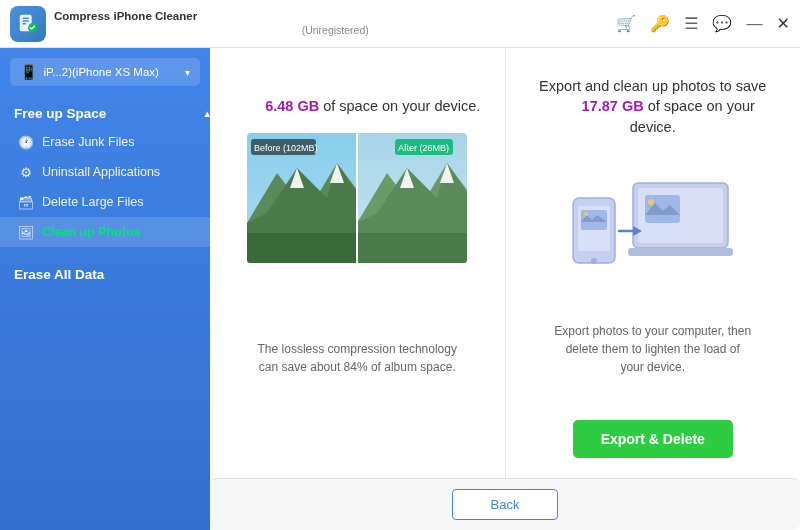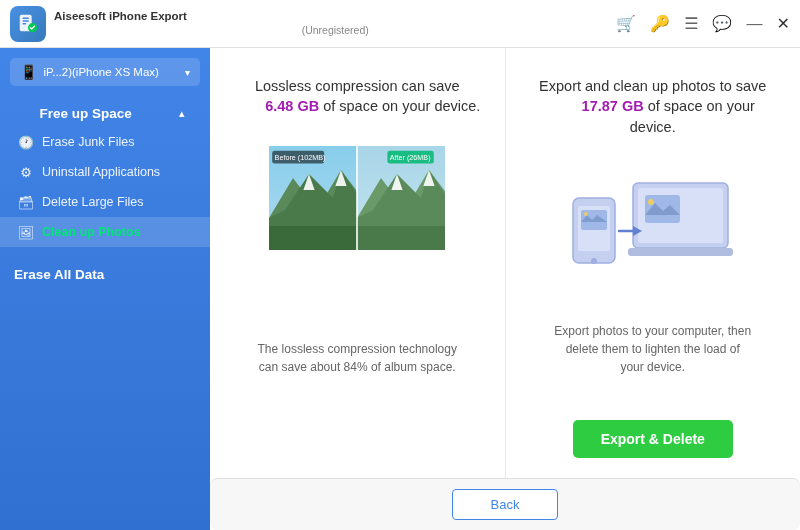--- a/index.html
+++ b/index.html
@@ -94,21 +94,21 @@
       color: #fff;
       font-size: 10px;
     }
 
     .sidebar-section {
       padding: 0 0 8px 0;
     }
     .sidebar-section-header {
       display: flex;
       align-items: center;
-      justify-content: center;
+      justify-content: space-between;
       padding: 6px 0 6px 14px;
       cursor: pointer;
       gap: 47px;
     }
     .sidebar-section-title {
       color: #fff;
       font-size: 13.5px;
       font-weight: 700;
     }
     .sidebar-section-chevron {
@@ -188,21 +188,21 @@
       line-height: 1.4;
     }
     .panel-title .highlight {
       color: #a21caf;
       font-weight: 700;
       margin-left: 31px;
     }
 
     
     .before-after {
-      width: 176px;
+      width: 220px;
       height: 130px;
       border-radius: 4px;
       overflow: hidden;
       position: relative;
       margin-bottom: 14px;
       display: flex;
     }
 
     .panel-desc {
       font-size: 12px;
@@ -266,21 +266,21 @@
     <svg viewBox="0 0 24 24" fill="none">
       <rect x="3" y="2" width="13" height="18" rx="2" fill="white" opacity="0.9"></rect>
       <rect x="6" y="5" width="7" height="1.5" rx="0.75" fill="#4285e8"></rect>
       <rect x="6" y="8" width="7" height="1.5" rx="0.75" fill="#4285e8"></rect>
       <rect x="6" y="11" width="4" height="1.5" rx="0.75" fill="#4285e8"></rect>
       <circle cx="17" cy="16" r="5" fill="#00c853"></circle>
       <path d="M14.5 16l1.5 1.5 3-3" stroke="white" stroke-width="1.5" stroke-linecap="round" stroke-linejoin="round"></path>
     </svg>
   </div>
   <div class="app-title">
-    <div class="name">Aiseesoft iPhone Export</div>
+    <div class="name">Compress iPhone Cleaner</div>
     <div class="unreg">(Unregistered)</div>
   </div>
   <div class="title-controls">
     <span>🛒</span>
     <span>🔑</span>
     <span>☰</span>
     <span>💬</span>
     <span>—</span>
     <span class="close-btn">✕</span>
   </div>
@@ -323,21 +323,21 @@
     <div class="sidebar-section2">
       <span class="sidebar-section2-title">Erase All Data</span>
     </div>
   </div>
 
   <div class="content-area">
     <div class="panels-row">
 
       <div class="panel panel-left">
         <div class="panel-title">
-          <span>Lossless compression can save</span><br>
+          <br>
           <span class="highlight">6.48 GB</span>
           <span>of space on your device.</span>
         </div>
 
         <div class="before-after">
           <svg width="220" height="130" viewBox="0 0 220 130">
 
             <defs>
               <linearGradient id="skyGrad" x1="0" y1="0" x2="0" y2="1">
                 <stop offset="0%" stop-color="#87CEEB"></stop>

